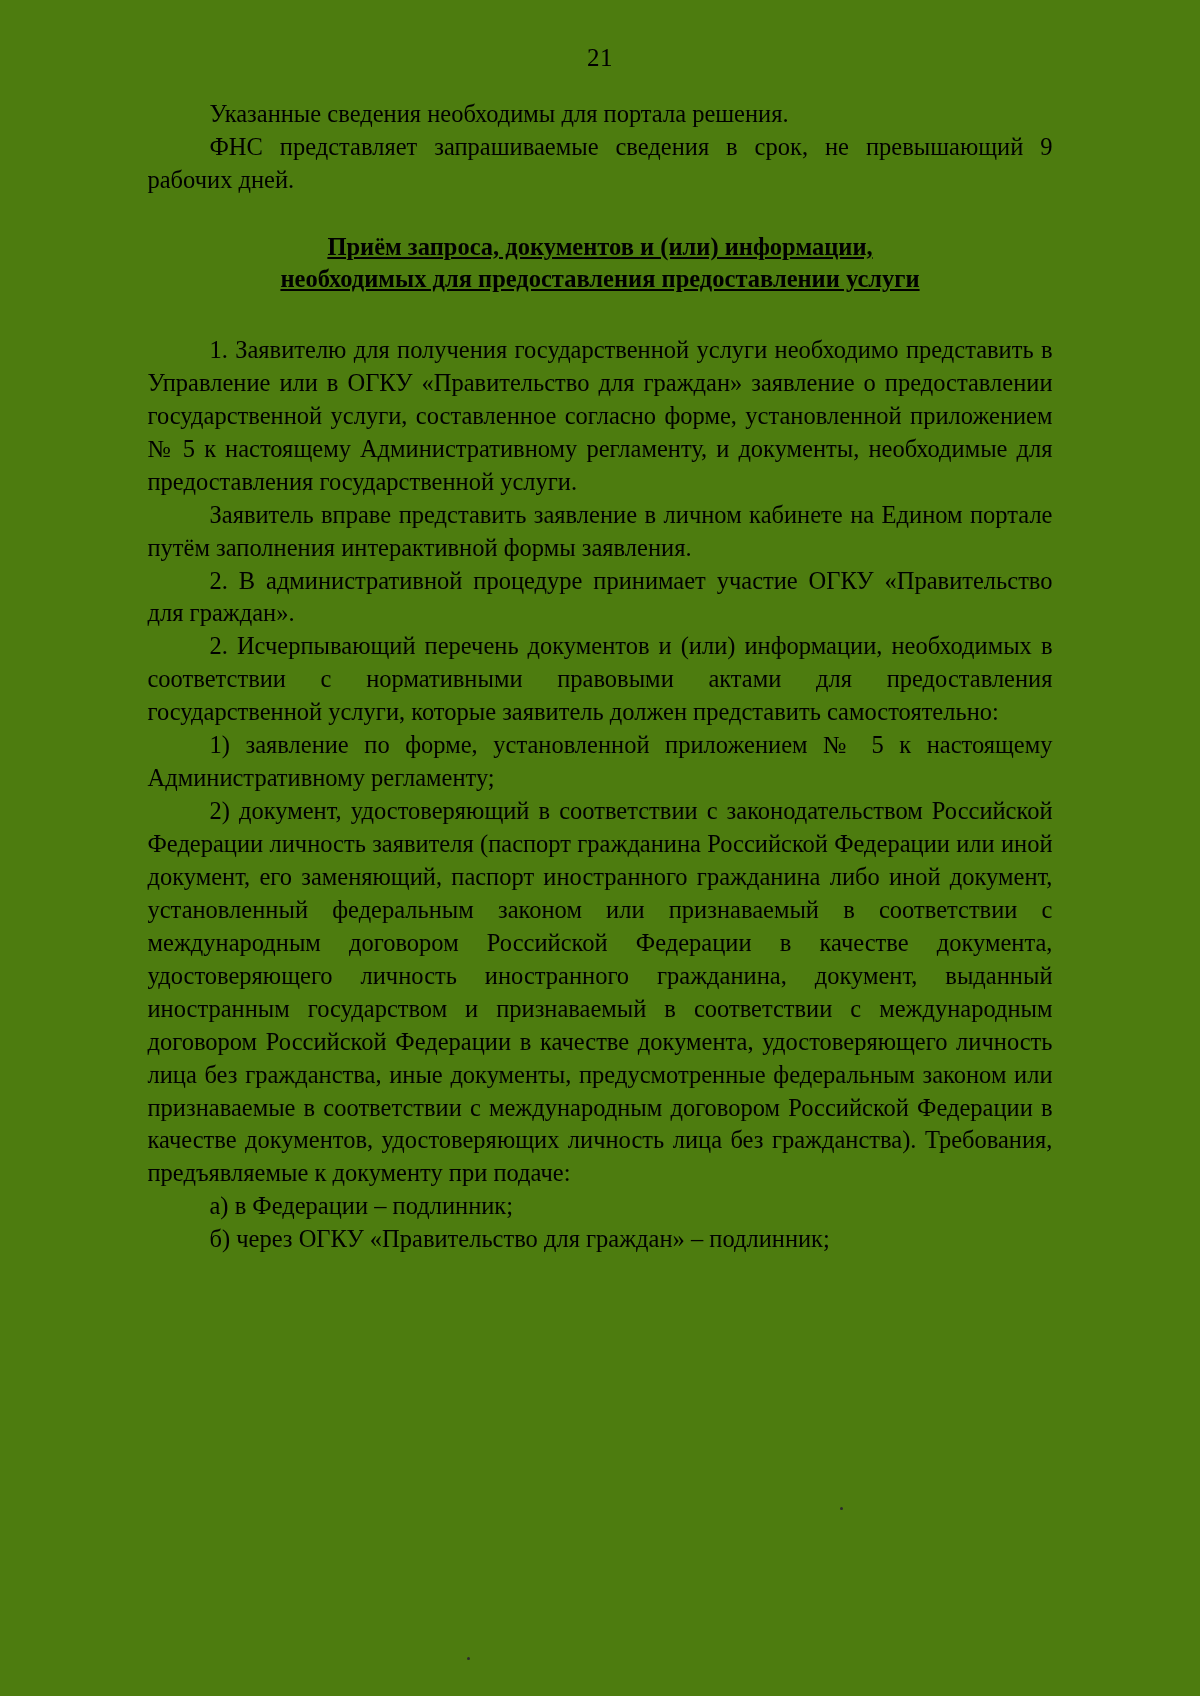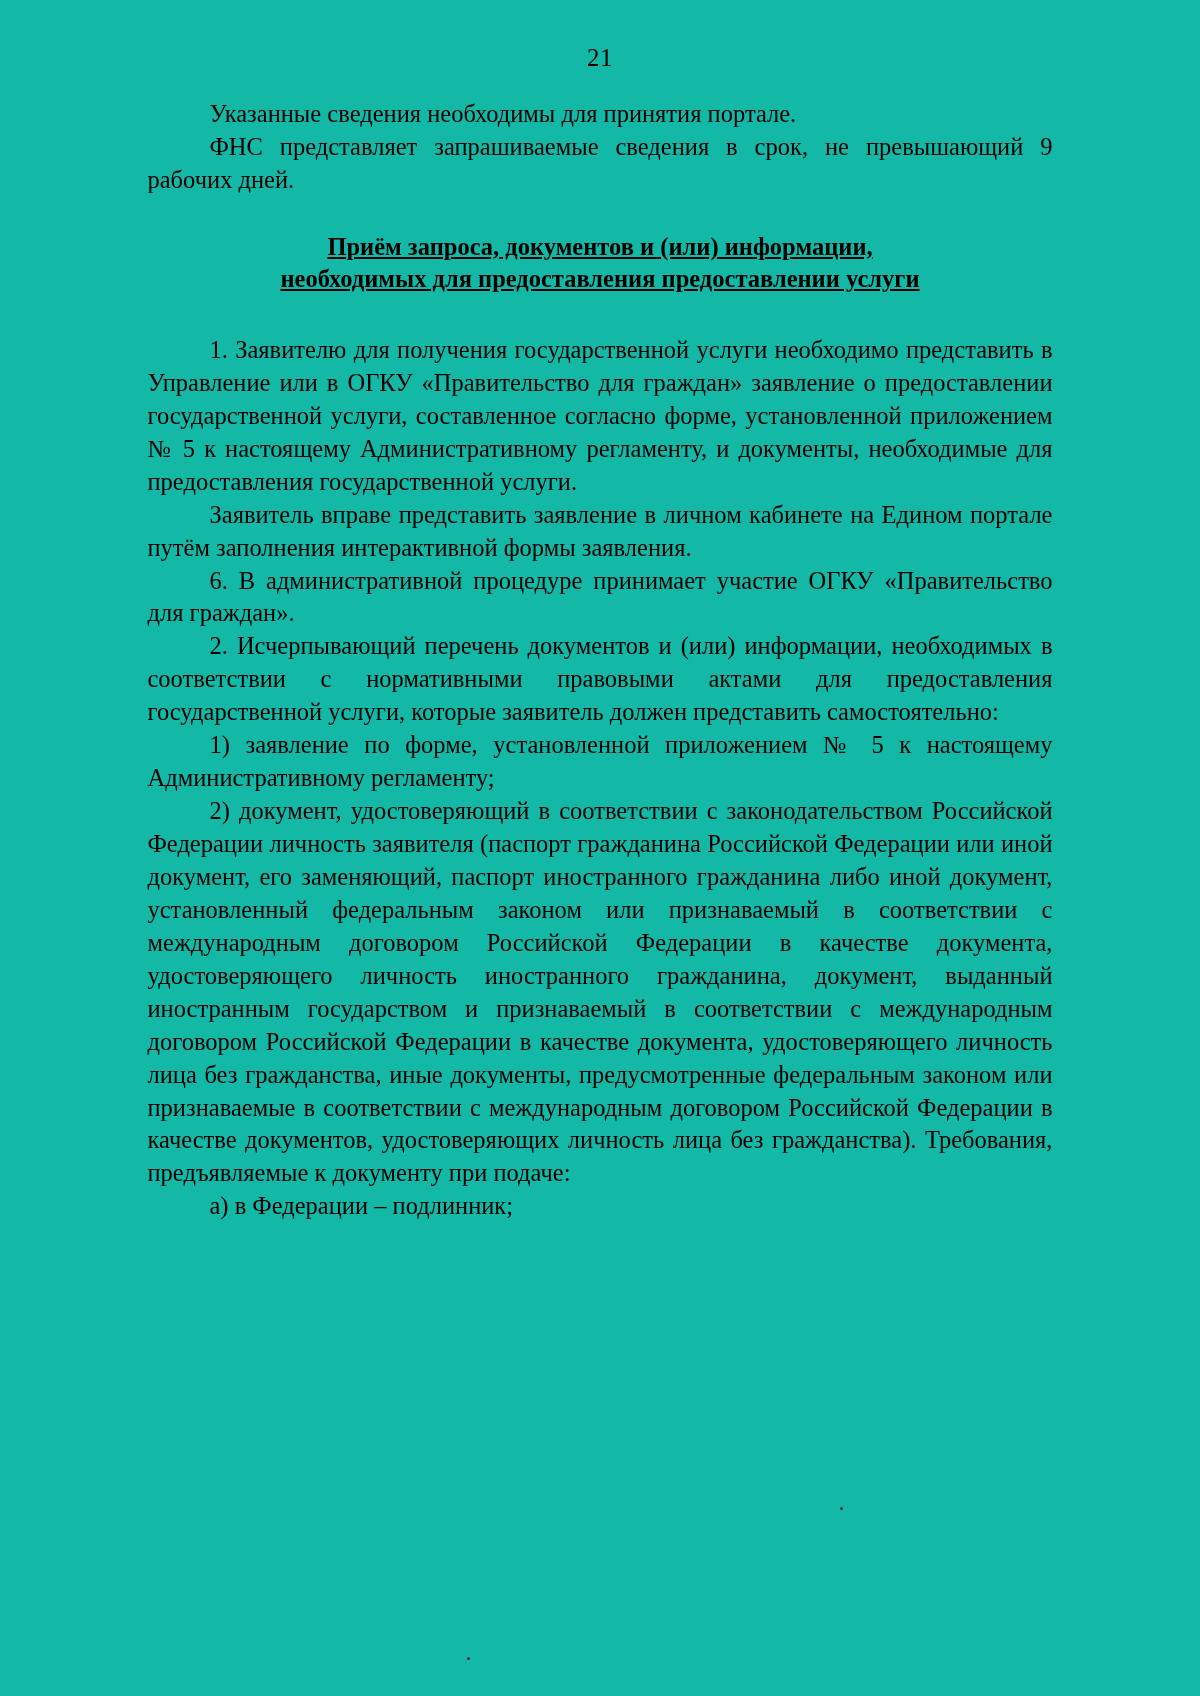--- a/index.html
+++ b/index.html
@@ -4,21 +4,21 @@
 <style>
   html, body {
     margin: 0;
     padding: 0;
     background: #ffffff;
   }
   .page {
     position: relative;
     width: 1200px;
     height: 1696px;
-    background: #14b8a6;
+    background: #4d7c0f;
     margin: 0 auto;
     font-family: "Liberation Serif", "DejaVu Serif", serif;
     color: #000000;
     overflow: hidden;
   }
   .page-number {
     text-align: center;
     font-size: 25px;
     line-height: 1;
     padding-top: 45px;
@@ -64,34 +64,35 @@
 </style>
 </head>
 <body>
 
 <div class="page">
 
   <div class="page-number">21</div>
 
   <div class="content">
 
-    <p class="para">Указанные сведения необходимы для принятия портале.</p>
+    <p class="para">Указанные сведения необходимы для портала решения.</p>
     <p class="para">ФНС представляет запрашиваемые сведения в срок, не превышающий 9 рабочих дней.</p>
 
     <div class="heading-block">
       <div class="heading">Приём запроса, документов и (или) информации,</div>
       <div class="heading">необходимых для предоставления предоставлении услуги</div>
     </div>
 
     <p class="para">1. Заявителю для получения государственной услуги необходимо представить в Управление или в ОГКУ «Правительство для граждан» заявление о предоставлении государственной услуги, составленное согласно форме, установленной приложением № 5 к настоящему Административному регламенту, и документы, необходимые для предоставления государственной услуги.</p>
     <p class="para">Заявитель вправе представить заявление в личном кабинете на Едином портале путём заполнения интерактивной формы заявления.</p>
-    <p class="para">6. В административной процедуре принимает участие ОГКУ «Правительство для граждан».</p>
+    <p class="para">2. В административной процедуре принимает участие ОГКУ «Правительство для граждан».</p>
     <p class="para">2. Исчерпывающий перечень документов и (или) информации, необходимых в соответствии с нормативными правовыми актами для предоставления государственной услуги, которые заявитель должен представить самостоятельно:</p>
     <p class="para">1) заявление по форме, установленной приложением № 5 к настоящему Административному регламенту;</p>
     <p class="para">2) документ, удостоверяющий в соответствии с законодательством Российской Федерации личность заявителя (паспорт гражданина Российской Федерации или иной документ, его заменяющий, паспорт иностранного гражданина либо иной документ, установленный федеральным законом или признаваемый в соответствии с международным договором Российской Федерации в качестве документа, удостоверяющего личность иностранного гражданина, документ, выданный иностранным государством и признаваемый в соответствии с международным договором Российской Федерации в качестве документа, удостоверяющего личность лица без гражданства, иные документы, предусмотренные федеральным законом или признаваемые в соответствии с международным договором Российской Федерации в качестве документов, удостоверяющих личность лица без гражданства). Требования, предъявляемые к документу при подаче:</p>
     <p class="para">а) в Федерации – подлинник;</p>
+    <p class="para">б) через ОГКУ «Правительство для граждан» – подлинник;</p>
 
   </div>
 
   <span class="dot-mark dot-1"></span>
   <span class="dot-mark dot-2"></span>
 
 </div>
 
 </body></html>

